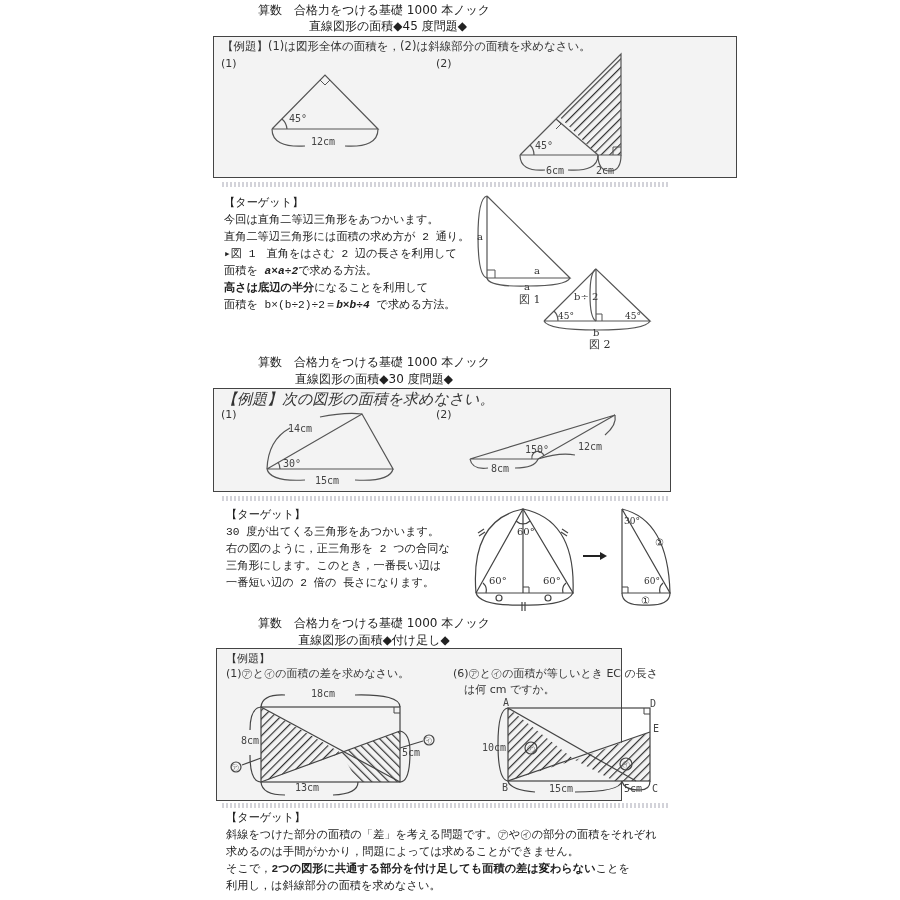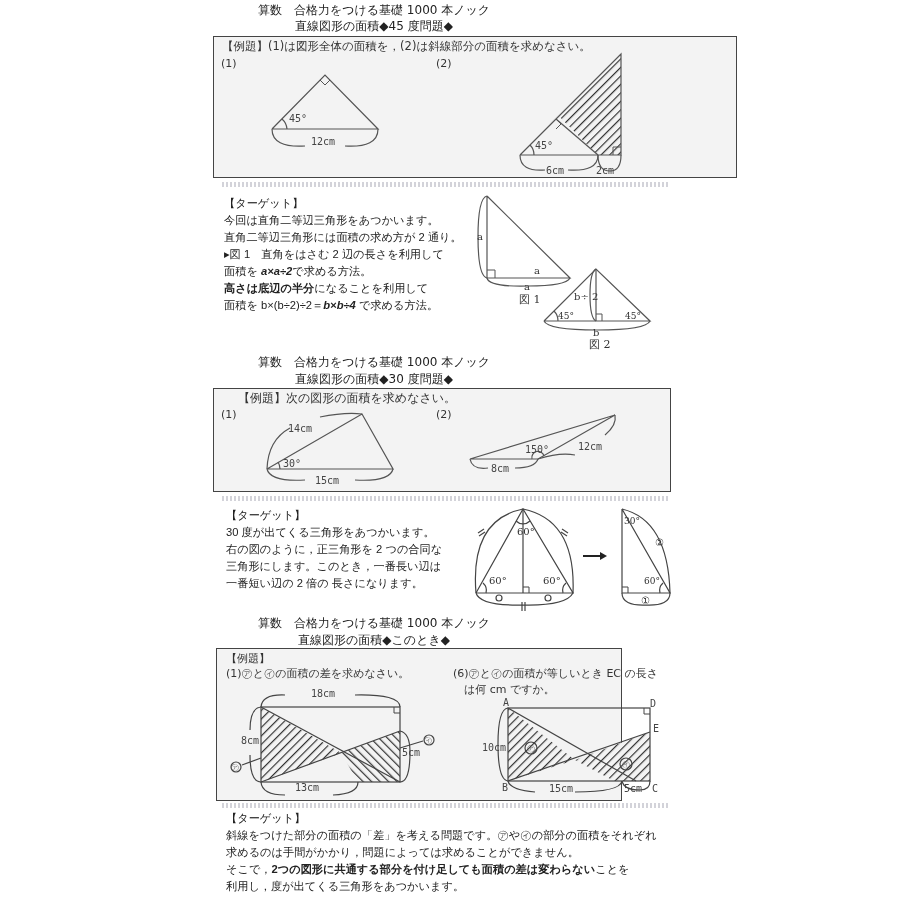--- a/index.html
+++ b/index.html
@@ -4,30 +4,30 @@
 <style>
   html, body { margin: 0; padding: 0; background: #ffffff; }
   body { width: 900px; height: 900px; position: relative; overflow: hidden;
          font-family: "DejaVu Sans", "Liberation Sans", sans-serif; color: #222; }
   .abs { position: absolute; }
   .title { position: absolute; left: 0; width: 748px; text-align: center; font-size: 12px; line-height: 15px; color: #222; }
   .box { position: absolute; background: #f3f3f3; border: 1.5px solid #444; box-sizing: border-box; }
   .label { position: absolute; font-size: 11px; color: #333; white-space: nowrap; }
   .dots { position: absolute; left: 222px; width: 448px; height: 5px; overflow: hidden;
           background: repeating-linear-gradient(90deg, #c8c8d0 0 2px, transparent 2px 4px); opacity: 0.8; }
-  .tline { font-family: Liberation Sans, sans-serif; font-size: 11.2px; line-height: 17px; color: #222; white-space: nowrap; }
+  .tline { font-family: Liberation Mono, monospace; font-size: 11.2px; line-height: 17px; color: #222; white-space: nowrap; }
   .tline b { font-weight: bold; }
   svg text { font-family: "DejaVu Sans Mono", "Liberation Mono", monospace; fill: #444; }
   svg .sf { font-family: "DejaVu Serif", "Liberation Serif", serif; fill: #333; }
 </style>
 </head>
 <body>
 
 <div class="title" style="top:3px;">算数　合格力をつける基礎 1000 本ノック</div>
-<div class="title" style="top:19px;">直線図形の面積◆45 度問題◆</div>
+<div class="title" style="top:19px;margin-left:14px;">直線図形の面積◆45 度問題◆</div>
 
 <div class="box" style="left:213px; top:36px; width:524px; height:142px;">
   <div class="label" style="left:8px; top:2px; font-size:11.5px;">【例題】(1)は図形全体の面積を，(2)は斜線部分の面積を求めなさい。</div>
   <div class="label" style="left:7px; top:20px;">(1)</div>
   <div class="label" style="left:222px; top:20px;">(2)</div>
 </div>
 <svg class="abs" style="left:0; top:0;" width="900" height="360">
   <defs>
     <pattern id="hatch45" patternUnits="userSpaceOnUse" width="6" height="6" patternTransform="rotate(45)">
       <rect width="6" height="6" fill="#f3f3f3"></rect>
@@ -107,21 +107,21 @@
   <div class="tline">▸図 1　直角をはさむ 2 辺の長さを利用して</div>
   <div class="tline"><span>面積を </span><b><i>a×a÷2</i></b><span>で求める方法。</span></div>
   <div class="tline"><b>高さは底辺の半分</b><span>になることを利用して</span></div>
   <div class="tline"><span>面積を b×(b÷2)÷2＝</span><b><i>b×b÷4</i></b><span> で求める方法。</span></div>
 </div>
 
 <div class="title" style="top:355px;">算数　合格力をつける基礎 1000 本ノック</div>
 <div class="title" style="top:372px;">直線図形の面積◆30 度問題◆</div>
 
 <div class="box" style="left:213px; top:388px; width:458px; height:104px;">
-  <div class="label" style="left:24px; top:1px; font-size:12px;">【例題】次の図形の面積を求めなさい。</div>
+  <div class="label" style="left:8px; top:1px; font-size:15px;font-style:italic;">【例題】次の図形の面積を求めなさい。</div>
   <div class="label" style="left:7px; top:19px;">(1)</div>
   <div class="label" style="left:222px; top:19px;">(2)</div>
 </div>
 <svg class="abs" style="left:0; top:380px;" width="900" height="240">
 
   <g stroke="#555" stroke-width="1.2" fill="none">
     <polyline points="267,89 362,34 393,89 267,89"></polyline>
     <path d="M 280 89 A 13 13 0 0 0 278 82"></path>
     <path d="M 267 89 Q 268 60 290 48"></path>
     <path d="M 320 37 Q 345 32 362 34"></path>
@@ -187,21 +187,21 @@
 
 <div class="abs" style="left:226px; top:507px;">
   <div class="tline">【ターゲット】</div>
   <div class="tline">30 度が出てくる三角形をあつかいます。</div>
   <div class="tline">右の図のように，正三角形を 2 つの合同な</div>
   <div class="tline">三角形にします。このとき，一番長い辺は</div>
   <div class="tline">一番短い辺の 2 倍の 長さになります。</div>
 </div>
 
 <div class="title" style="top:616px;">算数　合格力をつける基礎 1000 本ノック</div>
-<div class="title" style="top:633px;">直線図形の面積◆このとき◆</div>
+<div class="title" style="top:633px;">直線図形の面積◆付け足し◆</div>
 
 <div class="box" style="left:216px; top:648px; width:406px; height:153px;">
   <div class="label" style="left:9px; top:2px; font-size:11px;">【例題】</div>
   <div class="label" style="left:9px; top:17px; font-size:11px;">(1)㋐と㋑の面積の差を求めなさい。</div>
   <div class="label" style="left:236px; top:17px; font-size:11px;">(6)㋐と㋑の面積が等しいとき EC の長さ</div>
   <div class="label" style="left:247px; top:33px; font-size:11px;">は何 cm ですか。</div>
 </div>
 <svg class="abs" style="left:0; top:640px;" width="900" height="170">
 
   <polygon points="261,67 261,142 341,113" fill="url(#hatchA)"></polygon>
@@ -259,14 +259,14 @@
   <text x="622" y="127" font-size="8">㋑</text>
 </svg>
 
 <div class="dots" style="top:803px;"></div>
 
 <div class="abs" style="left:226px; top:810px;">
   <div class="tline">【ターゲット】</div>
   <div class="tline">斜線をつけた部分の面積の「差」を考える問題です。㋐や㋑の部分の面積をそれぞれ</div>
   <div class="tline">求めるのは手間がかかり，問題によっては求めることができません。</div>
   <div class="tline"><span>そこで，</span><b>2つの図形に共通する部分を付け足しても面積の差は変わらない</b><span>ことを</span></div>
-  <div class="tline">利用し，度が出てくる三角形をあつかいます。</div>
+  <div class="tline">利用し，は斜線部分の面積を求めなさい。</div>
 </div>
 
 </body></html>

